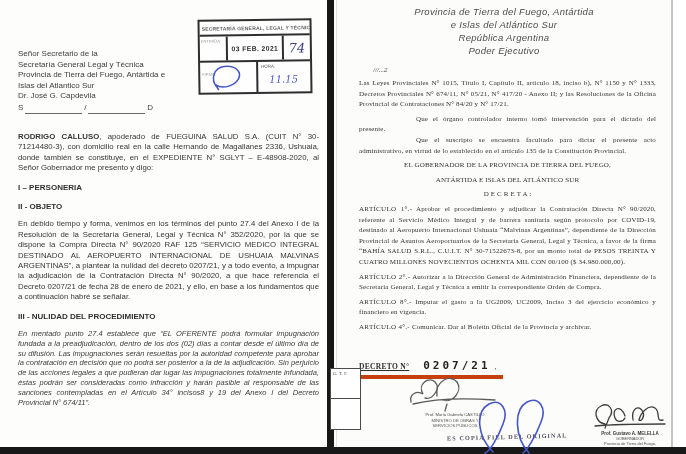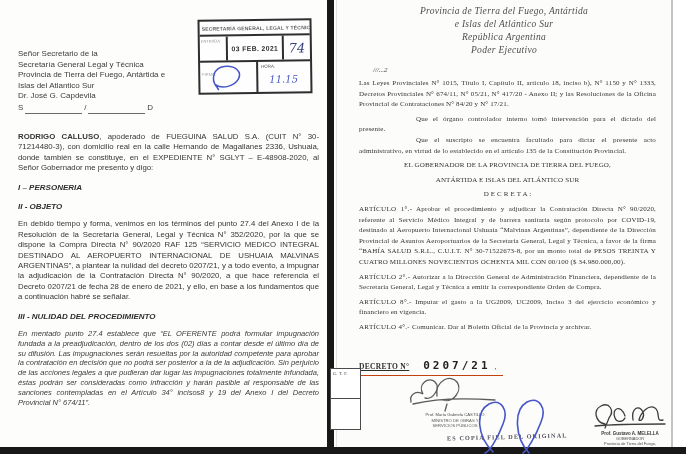--- a/index.html
+++ b/index.html
@@ -39,43 +39,43 @@
   .firma-svg { position:absolute; left:8px; top:0px; }
   .cell-hora { flex:1; padding:2px 3px; }
   .hora-label { font-size:4.4px; color:#4a4a4a; }
   .hora-value { font-family:"DejaVu Serif", serif; font-style:italic; font-size:10px;
                 color:#4656c8; margin-left:8px; }
 
   .lbody { position:absolute; left:18px; top:132px; width:301px; text-align:justify;
            color:#353535; font-size:7.8px; line-height:10.4px; }
   .lbody p { margin-bottom:0; }
   .lead-bold { font-weight:bold; }
-  .lheading { font-weight:bold; font-style:italic; font-size:8px; margin-top:9px; margin-bottom:7px;
+  .lheading { font-weight:bold; font-size:8px; margin-top:9px; margin-bottom:7px;
               text-align:left; color:#2f2f2f; }
   .p-gap { margin-top:6px; }
   .p-italic { font-style:italic; font-size:7.5px; line-height:9.8px; margin-top:4px; color:#3b3b3b; }
 
   
   .page-right { position:absolute; left:336px; top:0; width:337px; height:447px;
                 background:#fcfcfa; border-left:1px solid #e2e2de; border-right:2px solid #c4c4c0;
                 font-family:"Liberation Serif", serif; }
   .letterhead { position:absolute; left:0; top:5px; width:100%; text-align:center;
-                font-family:Liberation Serif, serif; font-style:italic; font-size:9.5px;
+                font-family:Liberation Sans, sans-serif; font-style:italic; font-size:9.5px;
                 line-height:13px; color:#4d4d4d; letter-spacing:.3px; }
   .page-marker { position:absolute; left:36px; top:66px; font-style:italic; font-size:7px; color:#444; }
 
   .rbody { position:absolute; left:22px; top:78px; width:297px; text-align:justify;
            font-size:7px; line-height:10.6px; letter-spacing:.15px; color:#333; }
   .indent { text-indent:57px; }
   .r-gap  { margin-top:4px; }
   .rcenter { text-align:center; margin-top:4px; }
   .article { margin-top:4px; }
   .art-label { letter-spacing:.3px; }
 
-  .decreto { position:absolute; left:22px; top:355px; border-bottom:1px solid #c2410c;
+  .decreto { position:absolute; left:22px; top:355px; border-bottom:4px solid #c2410c;
              padding:0 6px 2px 0; display:inline-block; }
   .decreto-label { font-weight:bold; font-size:7.5px; letter-spacing:.3px; color:#2e2e2e;
                    text-decoration:underline; }
   .decreto-number { font-family:"DejaVu Sans Mono", monospace; font-weight:bold; font-size:11px;
                     letter-spacing:3px; color:#222; margin-left:10px; }
   .decreto-trail { font-size:8px; color:#555; }
 
   .gtf-box { position:absolute; left:-7px; top:368px; width:31px; height:62px;
              border:1.5px solid #4a4a4a; background:#fff; z-index:3; }
   .gtf-cell-top { height:50%; border-bottom:1.5px solid #4a4a4a; position:relative; }

